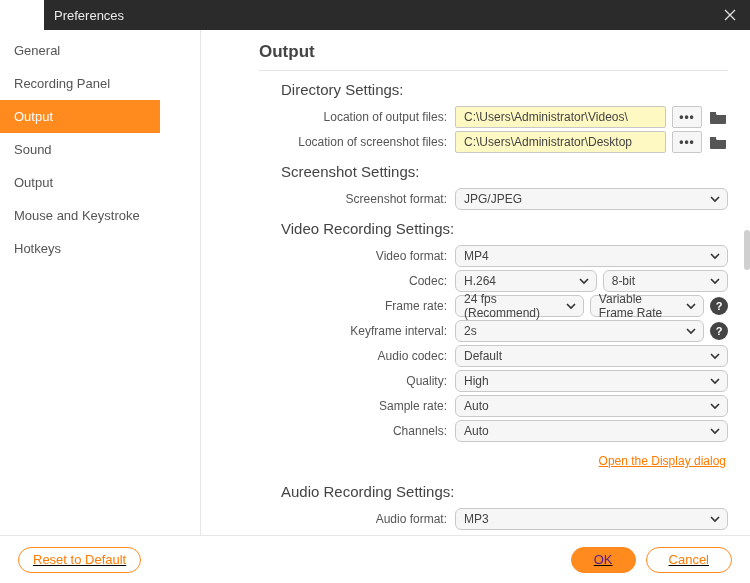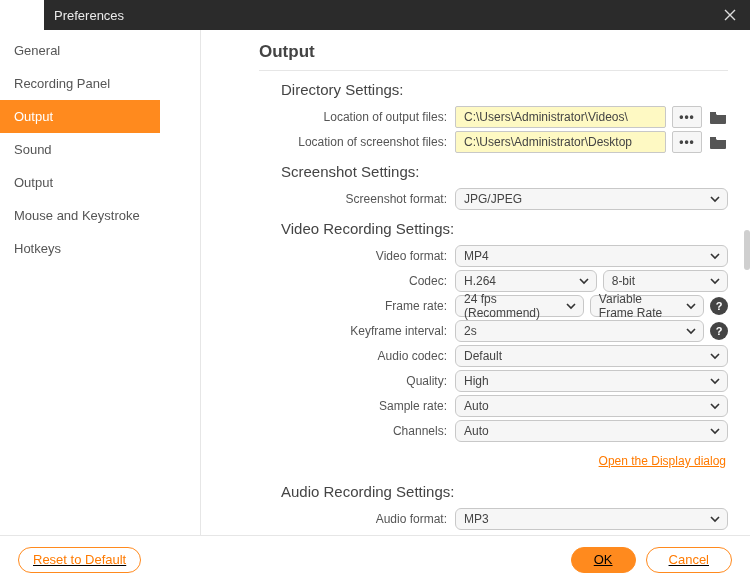--- a/index.html
+++ b/index.html
@@ -27,21 +27,21 @@
   .select { height: 22px; border: 1px solid #c8c8c8; background: #f6f6f6; font-size: 12px; color: #444; padding: 0 6px 0 8px; display: flex; align-items: center; border-radius: 6px; cursor: pointer; position: relative; }
   .select .sel-text { flex: 1; }
   .select .chev { margin-left: 6px; }
   .select.flex { flex: 1; }
   .help-icon { width: 18px; height: 18px; border-radius: 50%; background: #444; color: #fff; font-size: 11px; font-weight: 700; display: flex; align-items: center; justify-content: center; cursor: pointer; }
   .link-row { text-align: right; padding: 6px 2px 4px 0; }
   .link { font-size: 12px; color: #ff7a00; text-decoration: underline; cursor: pointer; }
   .footer { height: 48px; border-top: 1px solid #e6e6e6; display: flex; align-items: center; padding: 0 18px; gap: 10px; text-decoration: underline; }
   .footer .spacer { flex: 1; }
   .btn { height: 26px; border: 1px solid #ff8a1e; border-radius: 13px; padding: 0 22px; font-size: 13px; display: flex; align-items: center; justify-content: center; cursor: pointer; background: #fff; color: #ff7a00; }
-  .btn.primary { background: #ff8a1e; color: #000000; }
+  .btn.primary { background: #ff8a1e; color: #4c1d95; }
   .btn.reset { padding: 0 14px; }
   svg { display: block; }
   .scroll-hint { position: absolute; right: 0; top: 200px; width: 6px; height: 40px; background: #cfcfcf; border-radius: 3px; }
 </style>
 </head>
 <body>
 
 <div class="window">
   <div class="titlebar">
     <span>Preferences</span>

